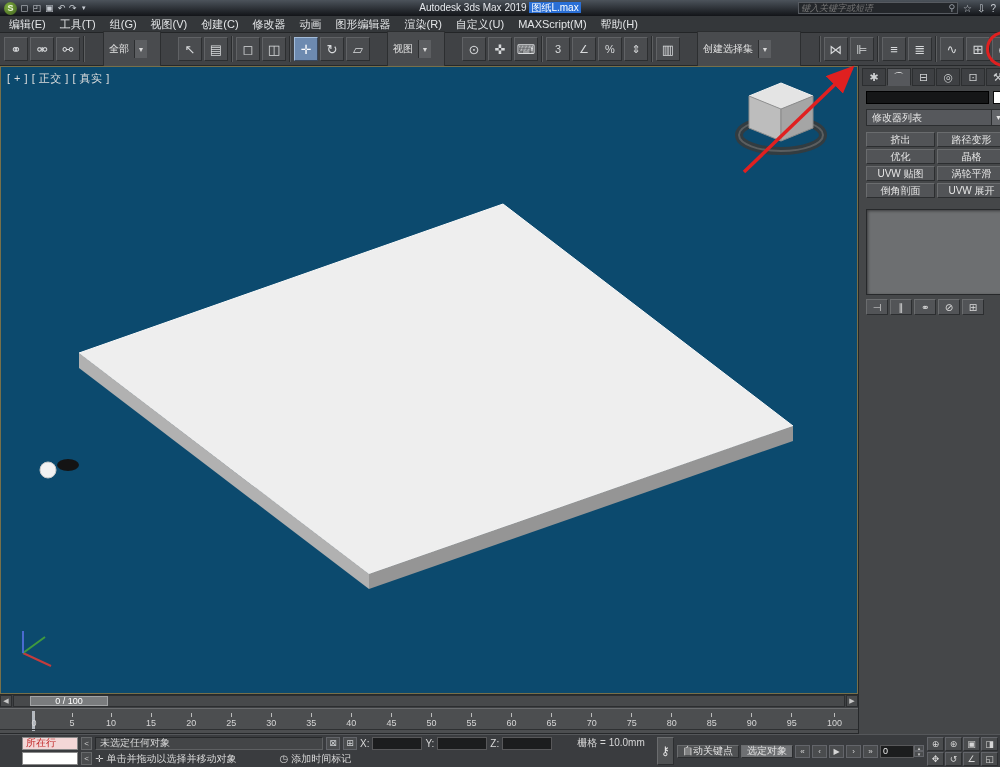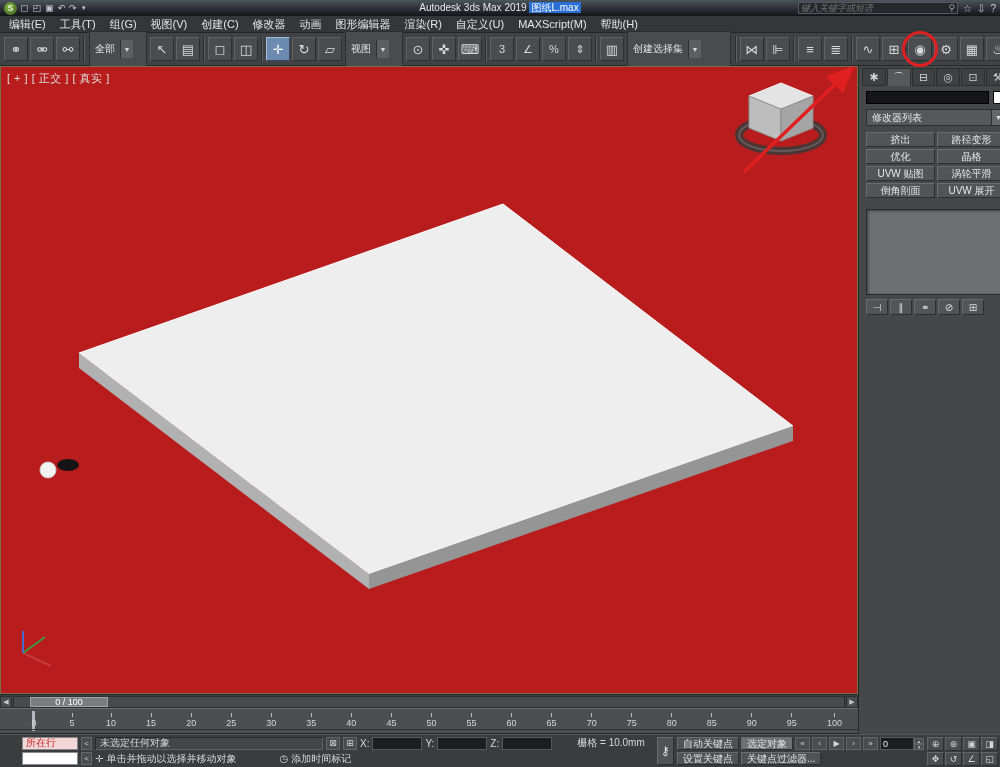--- a/index.html
+++ b/index.html
@@ -23,34 +23,34 @@
   
   .menubar { height:17px; background:#34373a; border-bottom:1px solid #232527; display:flex; align-items:center; padding-left:2px; }
   .menu-item { font-size:11px; color:#e4e6e8; padding:1px 7px; white-space:nowrap; }
 
   
   .toolbar { height:33px; background:#404245; border-bottom:1px solid #26282a; display:flex; align-items:center; padding:0 3px; }
   .tb-btn { width:24px; height:24px; flex:none; display:flex; align-items:center; justify-content:center; background:#4a4c4f; border:1px solid; border-color:#606265 #2c2e30 #2c2e30 #606265; margin:0 1px; font-size:13px; color:#d8dadc; position:relative; }
   .tb-btn.small-g { font-size:11px; }
   .tb-btn.active { background:#6d8ab0; border-color:#a3bcda #39485e #39485e #a3bcda; color:#fff; }
   .tb-btn.circled::after { content:""; position:absolute; inset:-7px; border:3px solid #e02020; border-radius:50%; z-index:40; pointer-events:none; }
-  .tb-dd { height:36px; flex:none; background:#494b4e; border:1px solid #2c2e30; display:flex; align-items:center; font-size:10px; color:#e2e2e2; padding-left:5px; margin:0 2px; }
+  .tb-dd { height:36px; flex:none; background:#494b4e; border:1px solid #2c2e30; display:flex; align-items:center; font-size:10px; color:#e2e2e2; padding-left:5px; margin:0 16px; }
   .tb-dd .dd-arrow { width:13px; height:18px; background:#5c5e61; border-left:1px solid #2c2e30; margin-left:5px; font-size:7px; color:#d8d8d8; display:flex; align-items:center; justify-content:center; }
   .tb-sep { width:2px; height:26px; flex:none; background:linear-gradient(90deg,#2a2c2e 50%,#5c5e60 50%); margin:0 2px; }
   .tb-spacer { margin-left:auto; }
 
   
   .main { display:flex; height:668px; }
   .vp-col { width:858px; display:flex; flex-direction:column; }
-  .viewport { position:relative; width:858px; height:628px; background:#b91c1c; border:1px solid #77704a; }
+  .viewport { position:relative; width:858px; height:628px; background:#0c4a6e; border:1px solid #77704a; }
   .vp-canvas { position:absolute; inset:0; width:100%; height:100%; }
   .vp-label { position:absolute; top:4px; left:6px; font-size:11px; color:#dedede; z-index:5; letter-spacing:.5px; }
 
   
-  .slider-row { height:14px; background:#3e4043; border-top:1px solid #27292b; display:flex; align-items:center; }
+  .slider-row { height:14px; background:#3e4043; border-top:1px solid #27292b; display:flex; align-items:flex-start; }
   .slide-arrow { width:12px; height:12px; flex:none; background:#4a4c4e; border:1px solid #2c2e30; color:#c8c8c8; font-size:7px; display:flex; align-items:center; justify-content:center; }
   .slider-track { flex:1; height:12px; position:relative; background:#47494b; border:1px solid #2c2e30; margin:0 1px; }
   .slider-handle { position:absolute; left:16px; top:0; bottom:0; width:78px; background:#7a7c7e; border:1px solid #a2a4a6; color:#fff; font-size:9px; display:flex; align-items:center; justify-content:center; }
 
   
   .ruler { position:relative; height:26px; background:#4c4e50; border-top:1px solid #6a6c6e; border-bottom:1px solid #27292b; }
   .ticks { position:absolute; left:30px; right:16px; top:4px; display:flex; justify-content:space-between; }
   .tick { font-size:9px; color:#d6d6d6; text-align:center; min-width:8px; }
   .tick::before { content:""; display:block; width:1px; height:4px; background:#bcbcbc; margin:0 auto 1px; }
   .ruler-base { position:absolute; left:0; right:0; bottom:3px; height:1px; background:#2e3032; }
@@ -437,24 +437,20 @@
           <div class="tc-btn">›</div>
           <div class="tc-btn">»</div>
           <div class="frame-wrap">
             <input class="frame-input" value="0" style="">
             <div class="spin-col">
               <span>▴</span>
               <span>▾</span>
             </div>
           </div>
         </div>
-        <div class="r">
-          <div class="sb-btn">设置关键点</div>
-          <div class="sb-btn">关键点过滤器...</div>
-        </div>
       </div>
       <div class="nav-grid">
         <div class="nav-btn">⊕</div>
         <div class="nav-btn">⊛</div>
         <div class="nav-btn">▣</div>
         <div class="nav-btn">◨</div>
         <div class="nav-btn">✥</div>
         <div class="nav-btn">↺</div>
         <div class="nav-btn">∠</div>
         <div class="nav-btn">◱</div>

